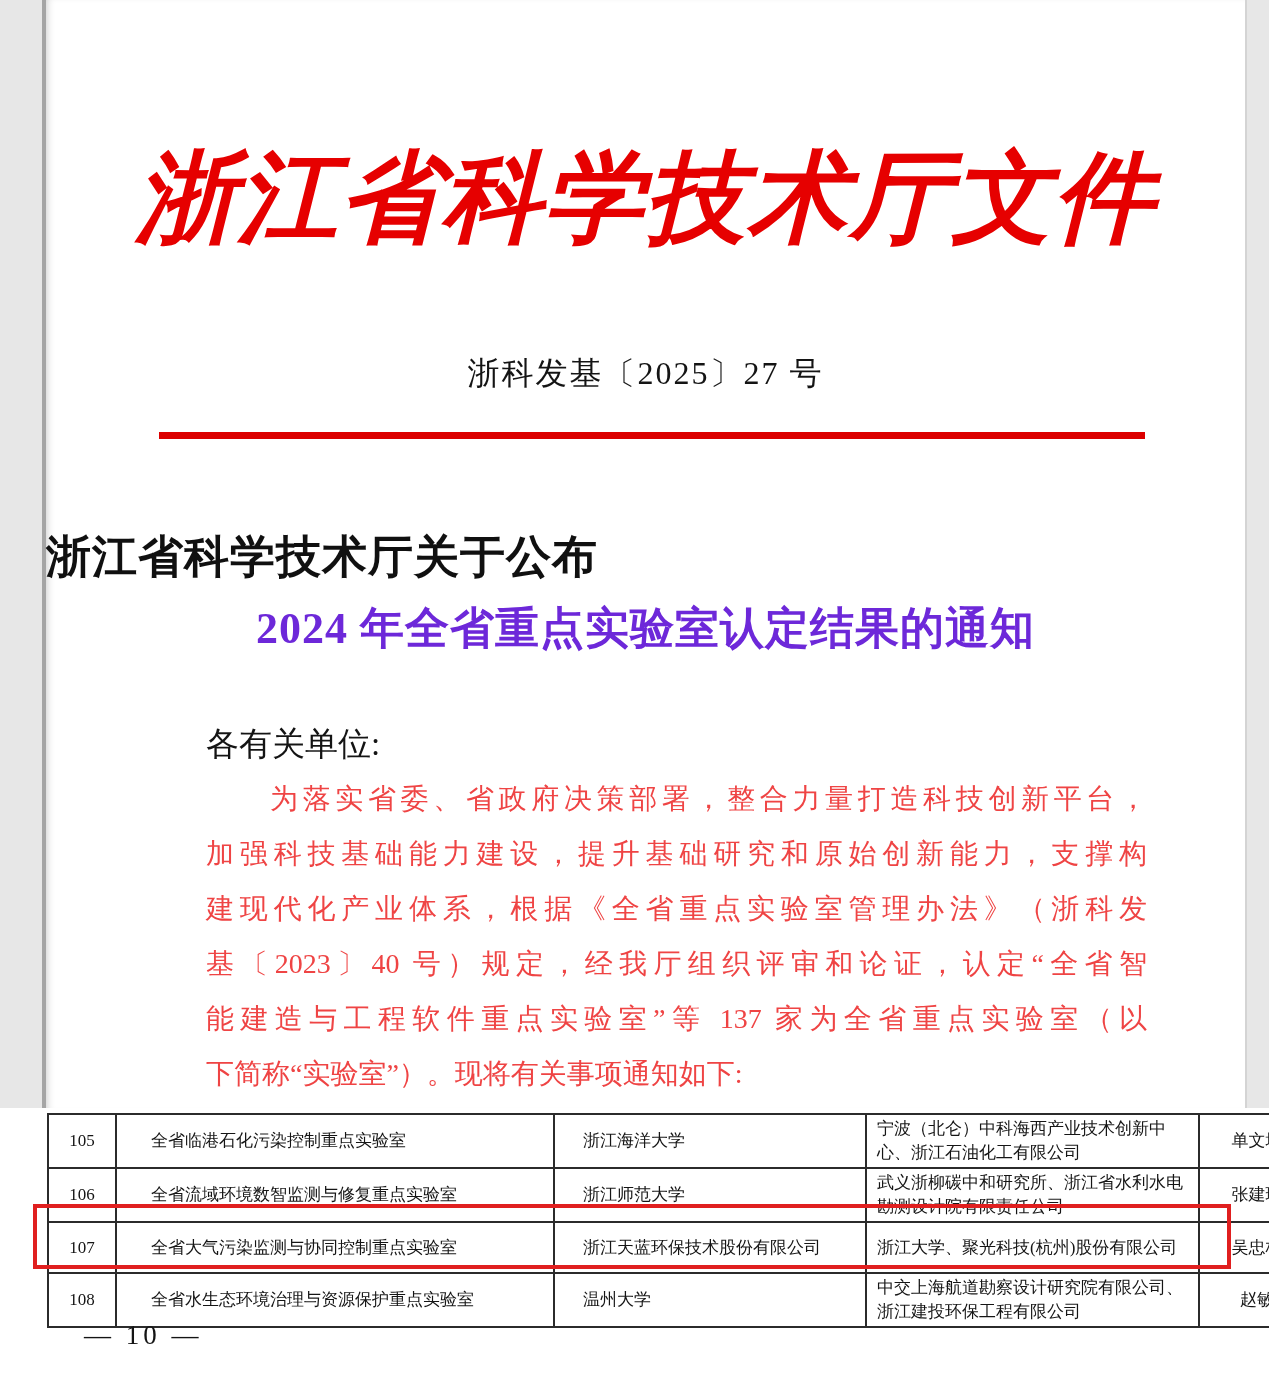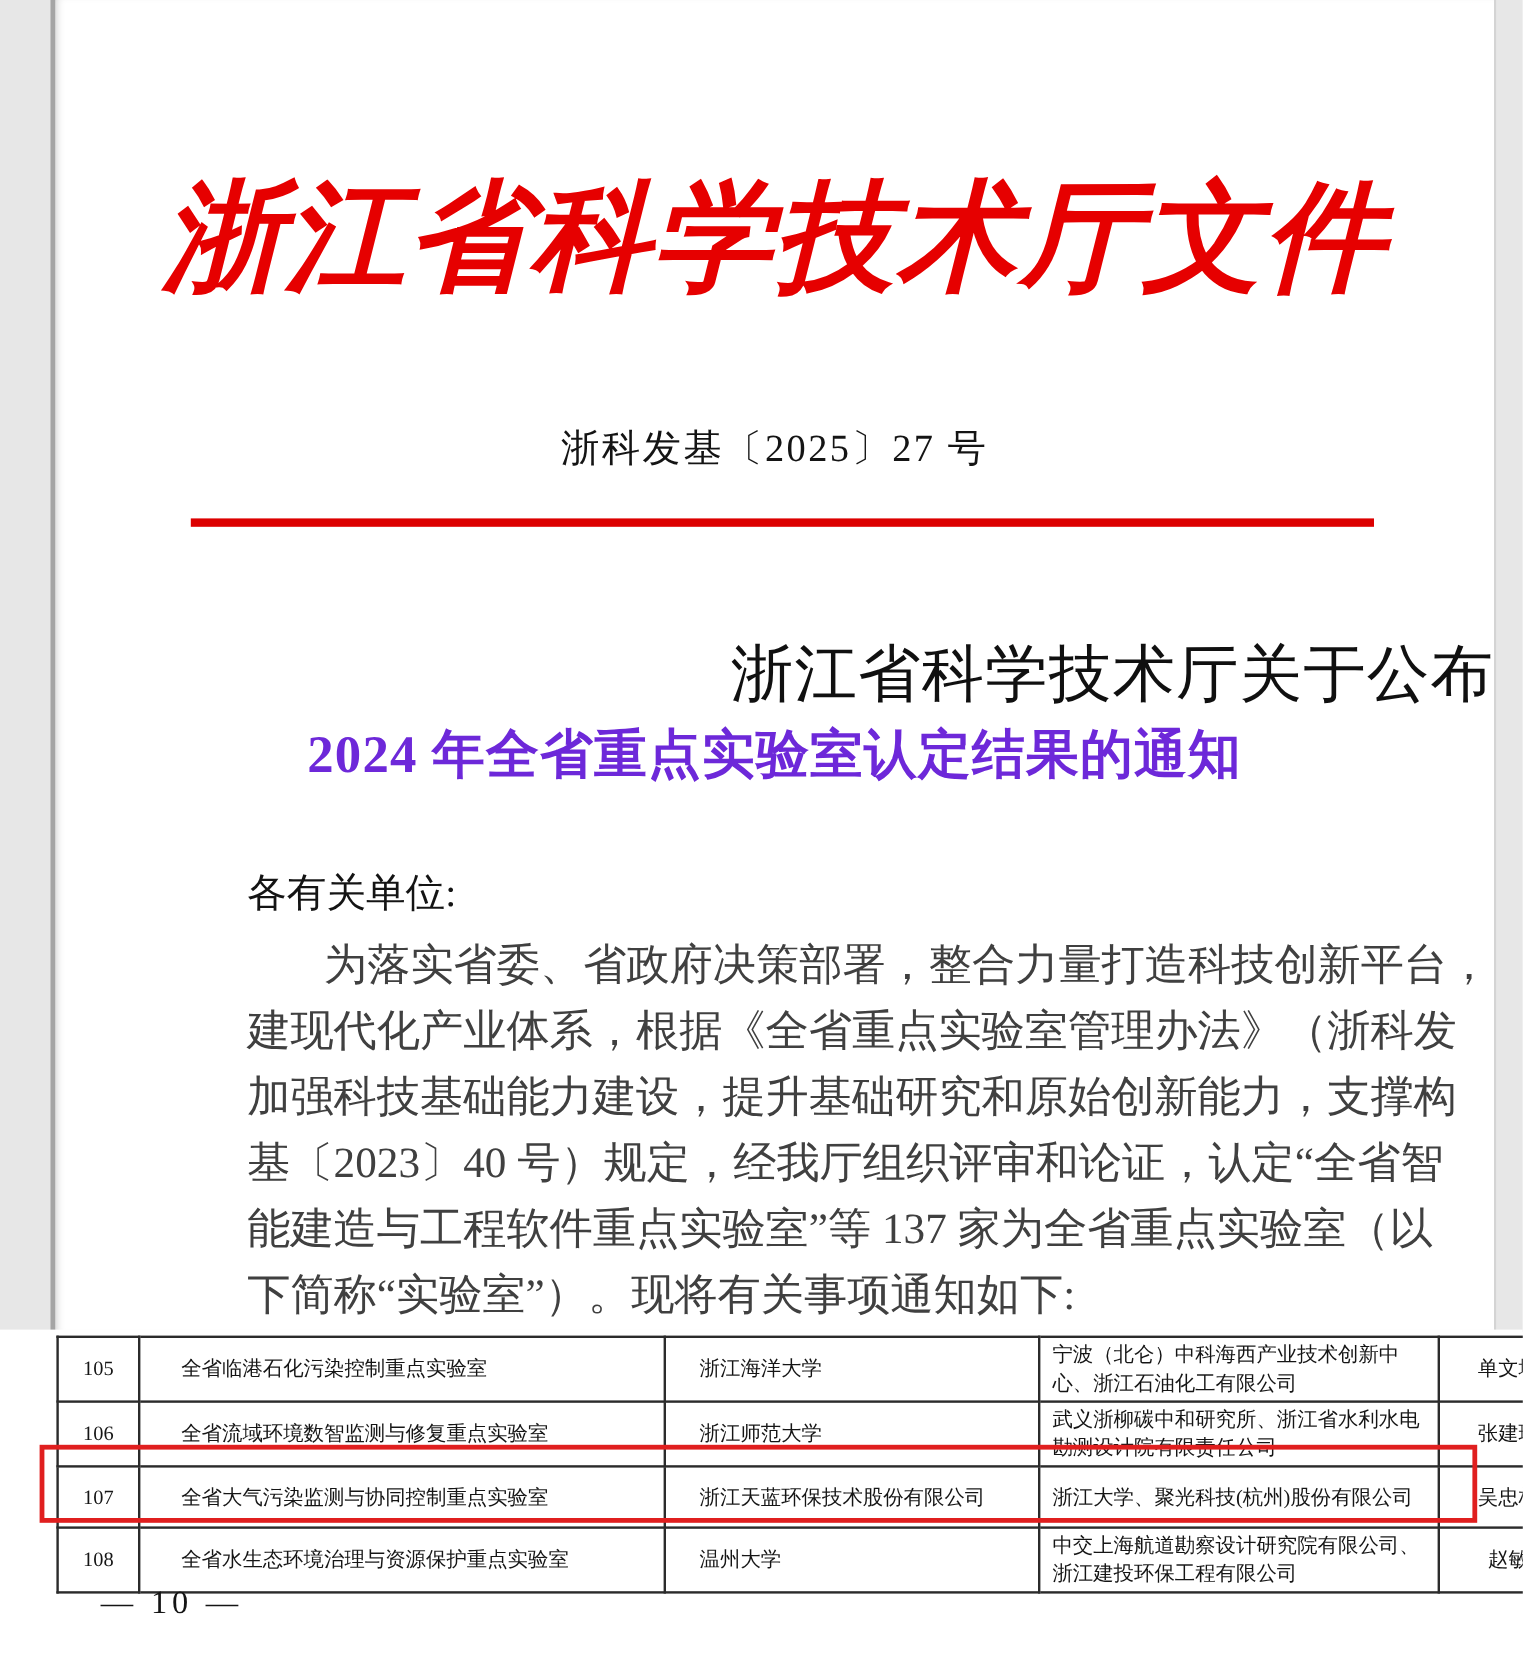--- a/index.html
+++ b/index.html
@@ -31,36 +31,36 @@
     letter-spacing:2px;white-space:nowrap;font-style:italic;
   }
   .doc-number{
     position:absolute;top:352px;left:0;width:100%;
     text-align:center;font-size:32px;letter-spacing:2px;color:#141414;
   }
   .red-divider{
     position:absolute;top:432px;left:113px;width:986px;height:7px;
   }
   .notice-title-1{
-    position:absolute;top:527px;left:0;width:100%;text-align:right;
-    font-size:52px;font-weight:normal;letter-spacing:1px;color:#101010;
+    position:absolute;top:527px;left:0;width:100%;text-align:left;
+    font-size:45px;font-weight:bold;letter-spacing:1px;color:#101010;
   }
   .notice-title-2{
     position:absolute;top:599px;left:0;width:100%;text-align:center;
     font-size:44px;font-weight:bold;letter-spacing:1px;color:#6d28d9;
   }
   .salutation{
     position:absolute;top:722px;left:160px;
     font-size:33px;color:#141414;
   }
   .notice-body{
     position:absolute;top:780px;left:160px;width:941px;
   }
   .body-line{
-    height:55px;font-size:36px;color:#404040;
+    height:55px;font-size:28px;color:#ef4444;
     text-align:justify;text-align-last:justify;
     white-space:nowrap;
   }
   .body-line.indent{padding-left:64px;}
   .body-line.last{text-align-last:left;}
   
   .bg-bottom{
     position:absolute;left:0;top:1108px;width:1269px;height:278px;
     background:#ffffff;
   }
@@ -105,22 +105,22 @@
 
     <div class="red-divider" style="background: rgb(220, 0, 0);"></div>
 
     <div class="notice-title-1">浙江省科学技术厅关于公布</div>
     <div class="notice-title-2">2024 年全省重点实验室认定结果的通知</div>
 
     <div class="salutation">各有关单位:</div>
 
     <div class="notice-body">
         <div class="body-line indent">为落实省委、省政府决策部署，整合力量打造科技创新平台，</div>
+        <div class="body-line">加强科技基础能力建设，提升基础研究和原始创新能力，支撑构</div>
         <div class="body-line">建现代化产业体系，根据《全省重点实验室管理办法》（浙科发</div>
-        <div class="body-line">加强科技基础能力建设，提升基础研究和原始创新能力，支撑构</div>
         <div class="body-line">基〔2023〕40 号）规定，经我厅组织评审和论证，认定“全省智</div>
         <div class="body-line">能建造与工程软件重点实验室”等 137 家为全省重点实验室（以</div>
         <div class="body-line last">下简称“实验室”）。现将有关事项通知如下:</div>
       </div>
   </div>
 
   <div class="bg-bottom">
   </div>
 
   <table class="results">

